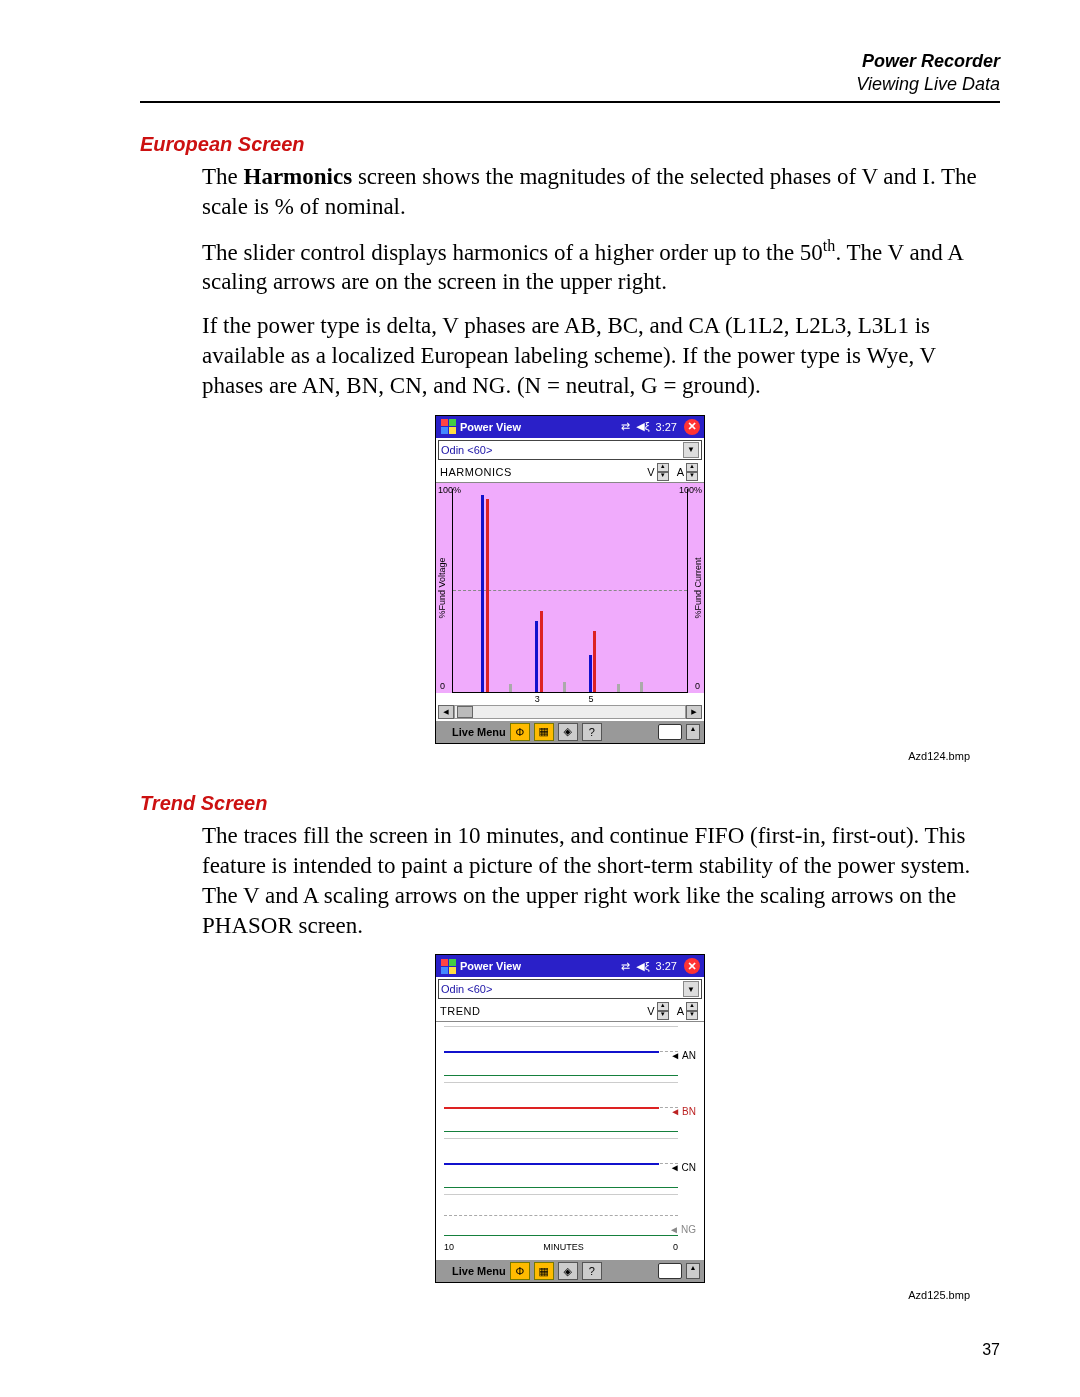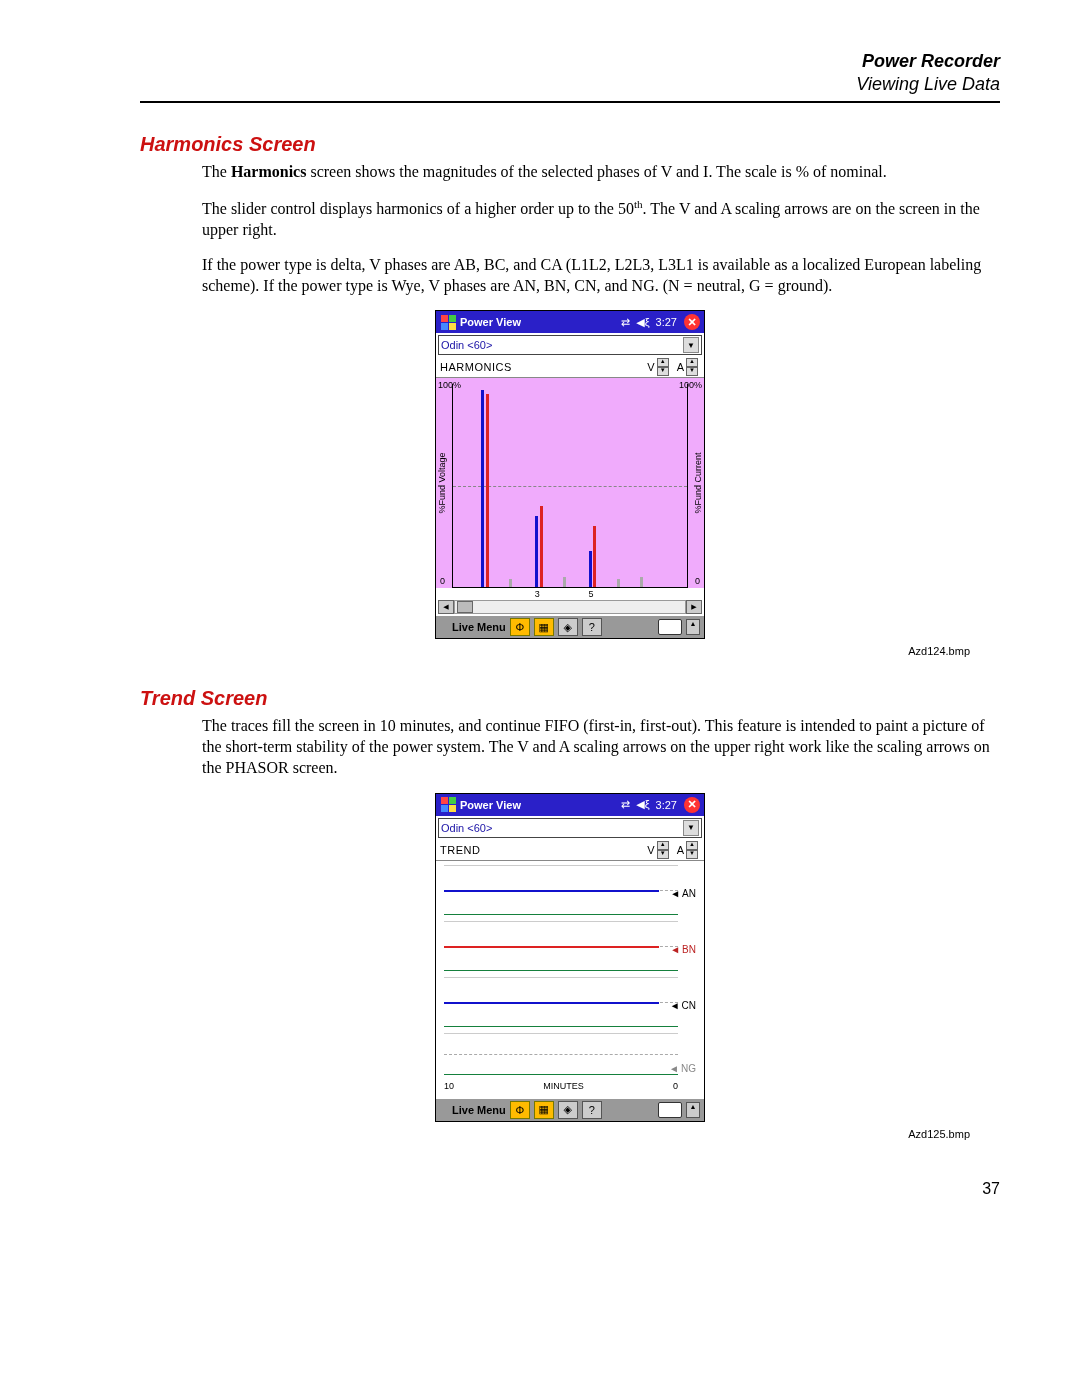--- a/index.html
+++ b/index.html
@@ -31,21 +31,21 @@
   .section-head {
     font-family: Arial, Helvetica, sans-serif;
     font-style: italic;
     font-weight: bold;
     color: #c11;
     font-size: 20px;
     margin: 10px 0 4px 0;
   }
   .indent { margin-left: 62px; }
   .body-p {
-    font-size: 16px;
+    font-size: 23px;
     line-height: 1.3;
     margin: 6px 8px 14px 0;
   }
   sup { font-size: 0.7em; }
   .screenshot-wrap {
     position: relative;
     margin: 14px auto 6px auto;
     width: 270px;
   }
   .caption-right {
@@ -195,21 +195,21 @@
 <body>
 
 <div class="page">
 
   <div class="hdr">
     <div class="bold">Power Recorder</div>
     <div>Viewing Live Data</div>
   </div>
   <hr class="rule">
 
-  <div class="section-head">Harmonics Screen</div>
+  <div class="section-head">European Screen</div>
 
   <div class="indent">
     <p class="body-p">
       <span>The </span><b>Harmonics</b><span> screen shows the magnitudes of the selected phases of V and I. The scale is % of nominal.</span>
     </p>
     <p class="body-p">
       <span>The slider control displays harmonics of a higher order up to the 50</span><sup>th</sup><span>. The V and A scaling arrows are on the screen in the upper right.</span>
     </p>
     <p class="body-p">If the power type is delta, V phases are AB, BC, and CA (L1L2, L2L3, L3L1 is available as a localized European labeling scheme). If the power type is Wye, V phases are AN, BN, CN, and NG. (N = neutral, G = ground).</p>
   </div>

